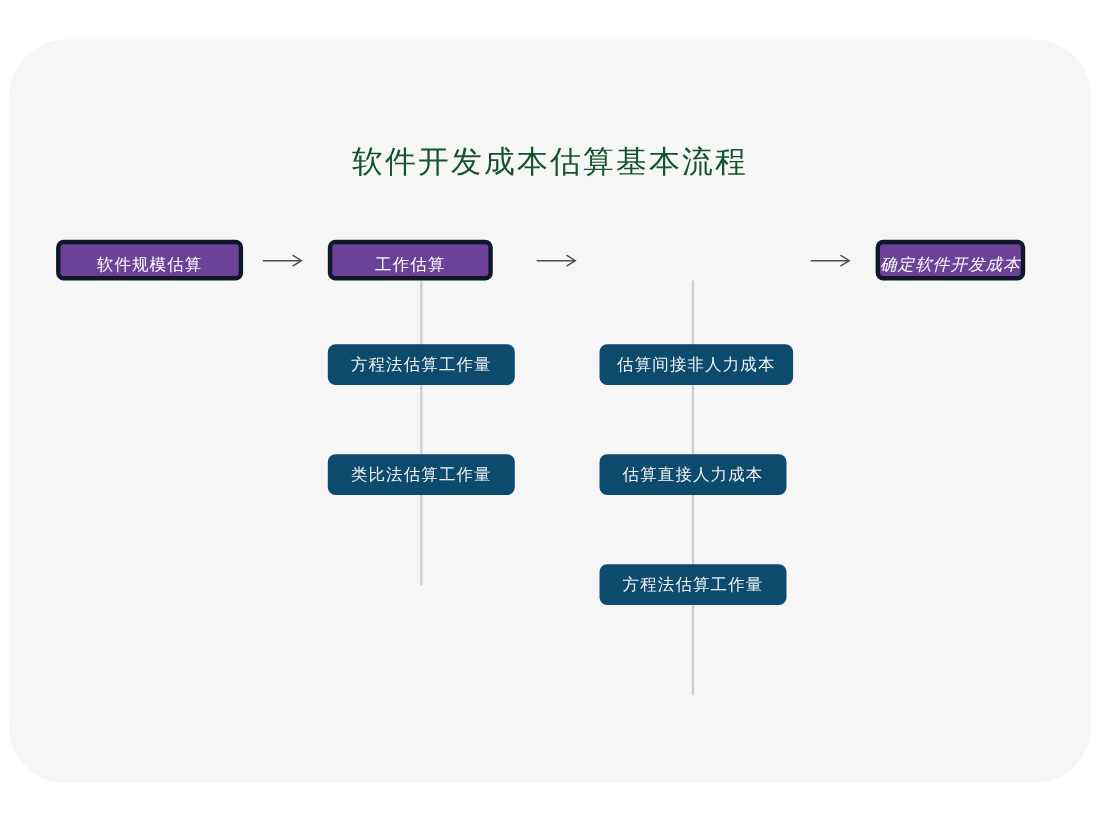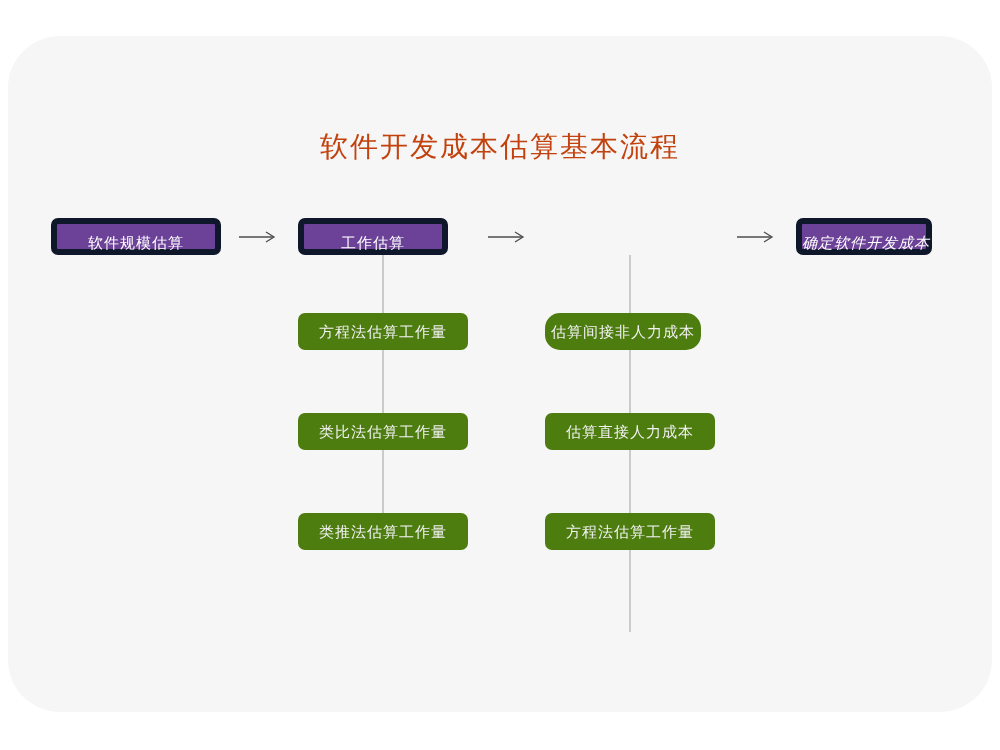--- a/index.html
+++ b/index.html
@@ -29,41 +29,41 @@
   .title {
     position: absolute;
     left: 0;
     top: 92px;
     width: 100%;
     margin: 0;
     text-align: center;
     font-size: 28px;
     font-weight: 400;
     letter-spacing: 2px;
-    color: #c2410c;
+    color: #14532d;
   }
   .node {
     position: absolute;
     height: 37px;
     line-height: 37px;
     text-align: center;
     font-size: 15px;
     letter-spacing: 1px;
     border-radius: 7px;
     box-sizing: border-box;
     z-index: 2;
     white-space: nowrap;
   }
   .node.purple {
     background: #6c4198;
-    border: 6px solid #0f172a;
+    border: 4px solid #0f172a;
     color: #ffffff;
   }
   .node.gray {
-    background: #4d7c0f;
+    background: #0c4a6e;
     color: #f2f2f2;
   }
   .vline {
     position: absolute;
     width: 2px;
     background: #cbcbcb;
     z-index: 1;
   }
   .arrow {
     position: absolute;
@@ -109,23 +109,22 @@
       <svg width="38" height="14" viewBox="0 0 38 14">
         <line x1="1" y1="7" x2="35" y2="7" stroke="#4d4d4d" stroke-width="1.3"></line>
         <polyline points="28,2 36,7 28,12" fill="none" stroke="#4d4d4d" stroke-width="1.3"></polyline>
       </svg>
     </div>
 
     <div class="node gray" style="left:290px; top:277px; width:170px;">方程法估算工作量</div>
 
     <div class="node gray" style="left:290px; top:377px; width:170px;">类比法估算工作量</div>
 
-    <div class="node gray" style="left:290px; top:477px; width:170px;">类推法估算工作量</div>
 
-    <div class="node gray" style="left:537px; top:277px; width:156px;border-radius:15px;">估算间接非人力成本</div>
+    <div class="node gray" style="left:537px; top:277px; width:176px;">估算间接非人力成本</div>
 
     <div class="node gray" style="left:537px; top:377px; width:170px;text-align:center;">估算直接人力成本</div>
 
     <div class="node gray" style="left:537px; top:477px; width:170px;">方程法估算工作量</div>
 
 
   </div>
 </div>
 
 </body></html>

